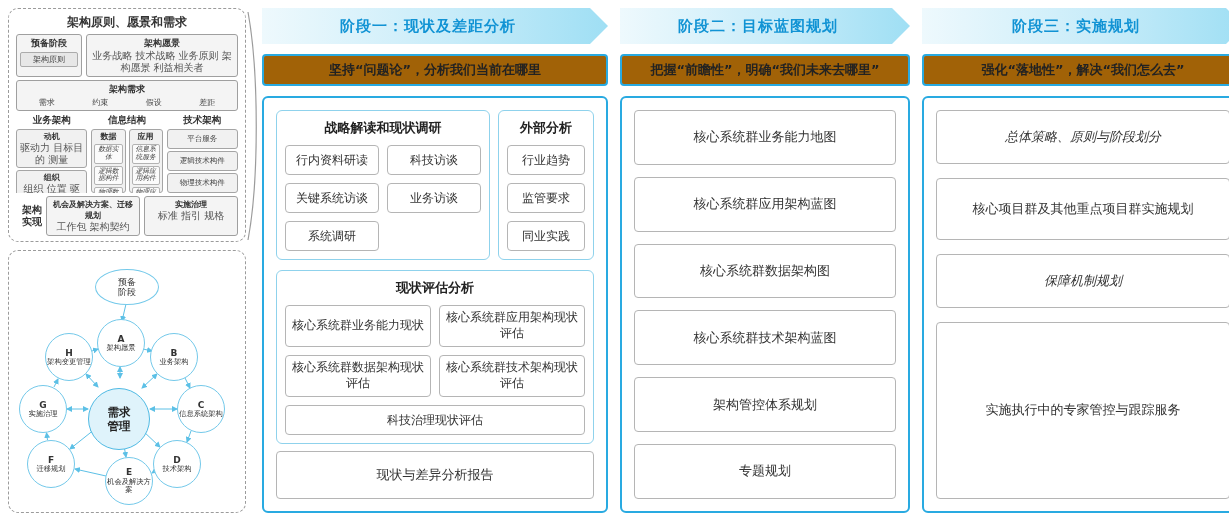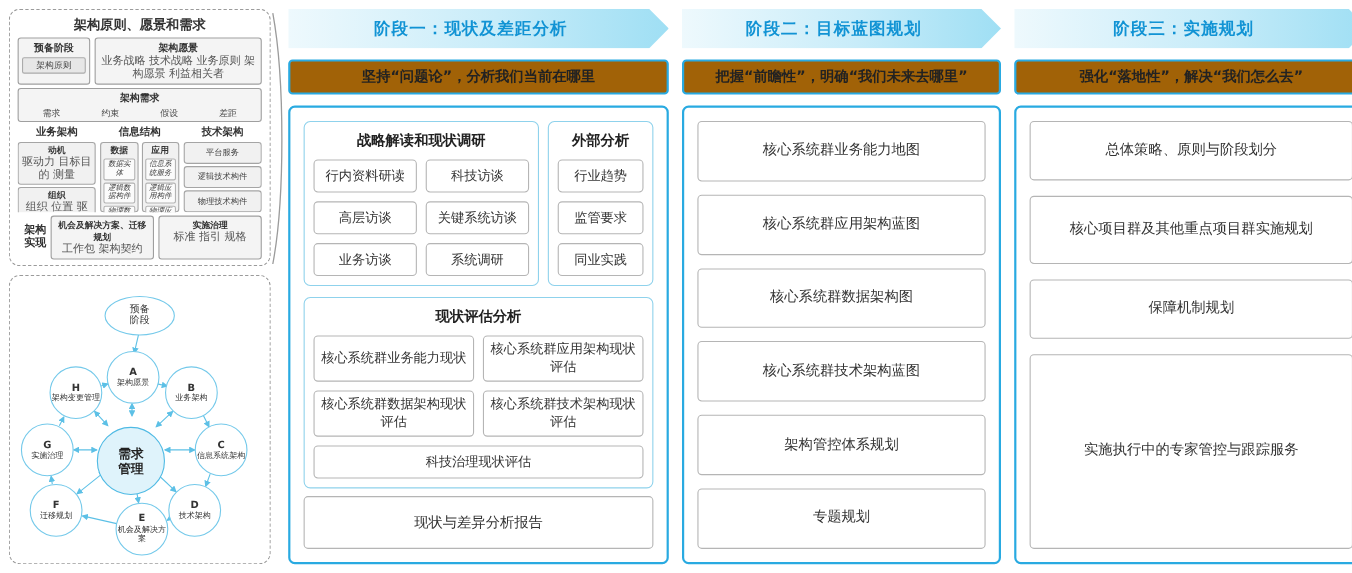--- a/index.html
+++ b/index.html
@@ -75,21 +75,21 @@
     justify-content:center; font-size:12px; color:#333; text-align:center; padding:2px 4px; background:#fff; }
   .cell.tall { min-height:42px; line-height:1.3; }
   .ext-items { display:flex; flex-direction:column; gap:8px; }
   .assessment-box { margin-top:10px; }
   .full-cell { margin-top:8px; }
   .report-cell { margin-top:auto; min-height:48px; font-size:13px; }
   .stack { display:flex; flex-direction:column; gap:12px; height:100%; }
   .stack-item { border:1px solid #b5b5b5; border-radius:4px; display:flex; align-items:center; justify-content:center;
     text-align:center; font-size:13px; color:#333; padding:4px 12px; line-height:1.4; background:#fff; }
   .grow { flex:1; }
-  .h54 { flex:0 0 54px; } .h62 { flex:0 0 62px; }
+  .h54 { flex:0 0 54px;font-style:italic; } .h62 { flex:0 0 62px; }
 </style>
 </head>
 <body>
 
 <div class="page">
 
   <div class="arch-panel">
     <div class="panel-title">架构原则、愿景和需求</div>
     <div class="lp-row">
       <div class="lbox prep-box">
@@ -242,21 +242,20 @@
     <div class="phase phase-1">
       <div class="phase-header">阶段一：现状及差距分析</div>
       <div class="phase-subtitle">坚持“问题论”，分析我们当前在哪里</div>
       <div class="phase-body">
         <div class="p1-top">
           <div class="sub-box strategy-box">
             <div class="sub-title">战略解读和现状调研</div>
             <div class="grid2">
               <div class="cell">行内资料研读</div>
               <div class="cell">科技访谈</div>
-              <div class="cell">高层访谈</div>
               <div class="cell">关键系统访谈</div>
               <div class="cell">业务访谈</div>
               <div class="cell">系统调研</div>
             </div>
           </div>
           <div class="sub-box external-box">
             <div class="sub-title">外部分析</div>
             <div class="ext-items">
               <div class="cell">行业趋势</div>
               <div class="cell">监管要求</div>

